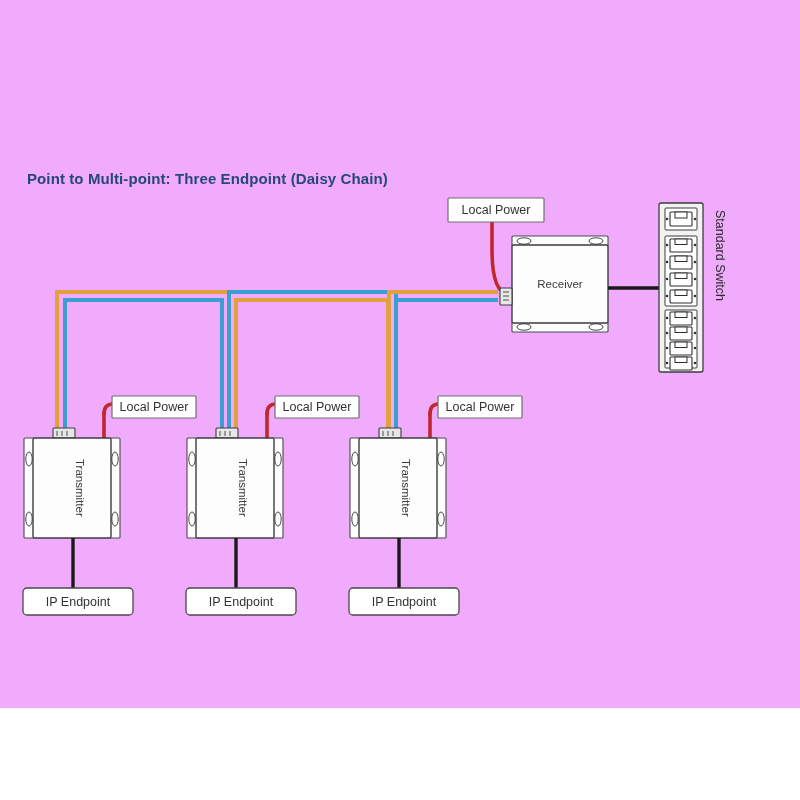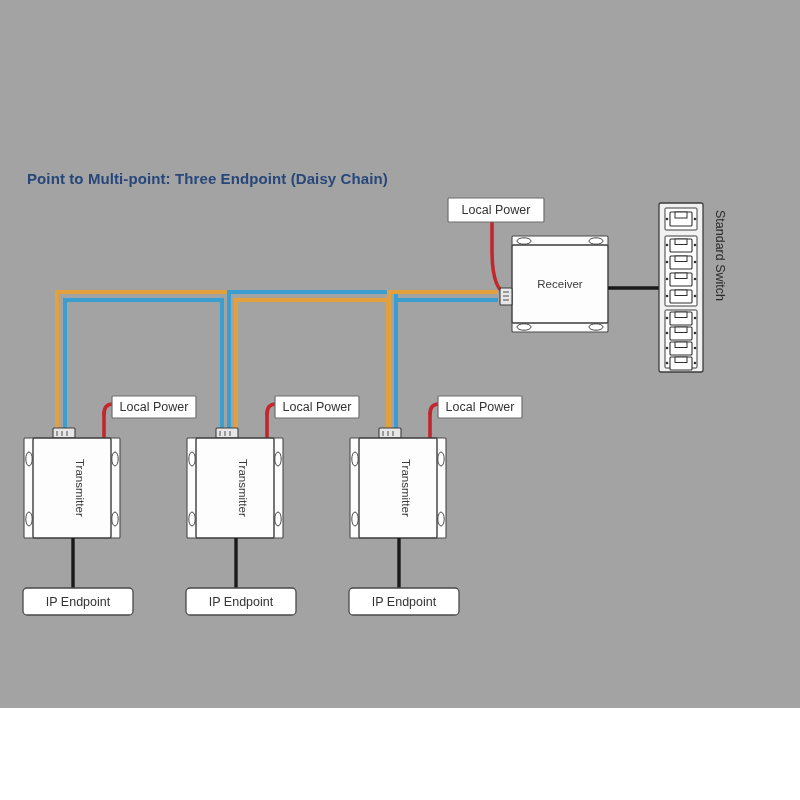--- a/index.html
+++ b/index.html
@@ -8,21 +8,21 @@
     padding: 0;
     background: #ffffff;
   }
   body {
     font-family: "Liberation Sans", sans-serif;
   }
   #stage {
     position: relative;
     width: 800px;
     height: 708px;
-    background: #a3a3a3;
+    background: #f0abfc;
     overflow: hidden;
     text-align: right;
   }
   #diagram-svg {
     position: absolute;
     left: 0;
     top: 0;
     width: 800px;
     height: 800px;
   }

